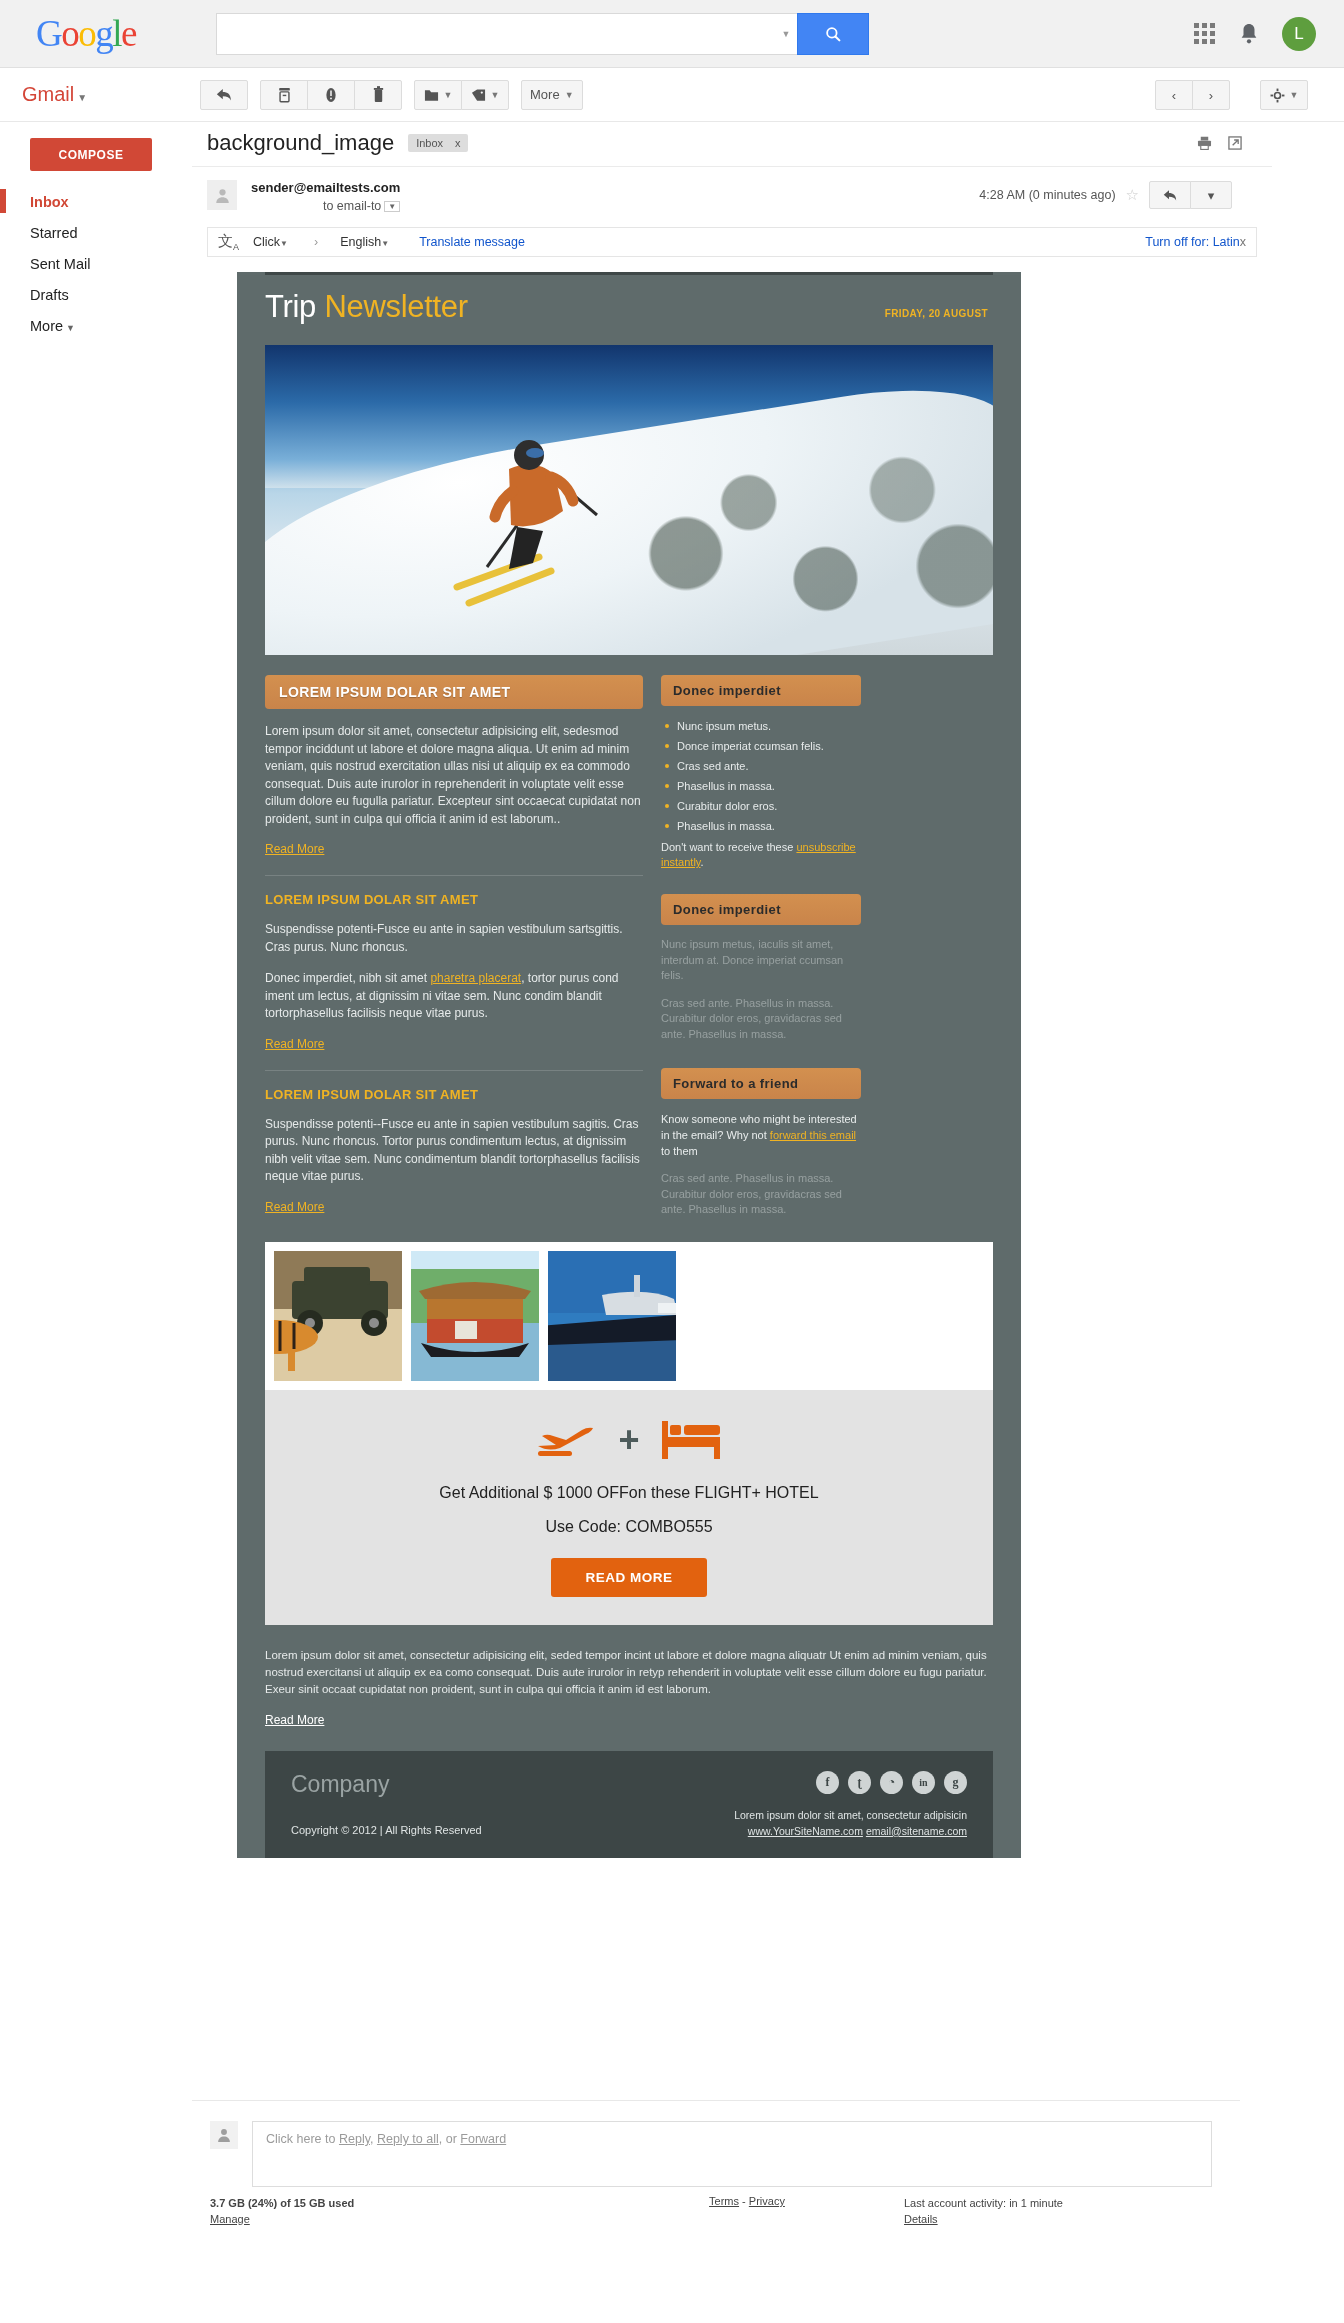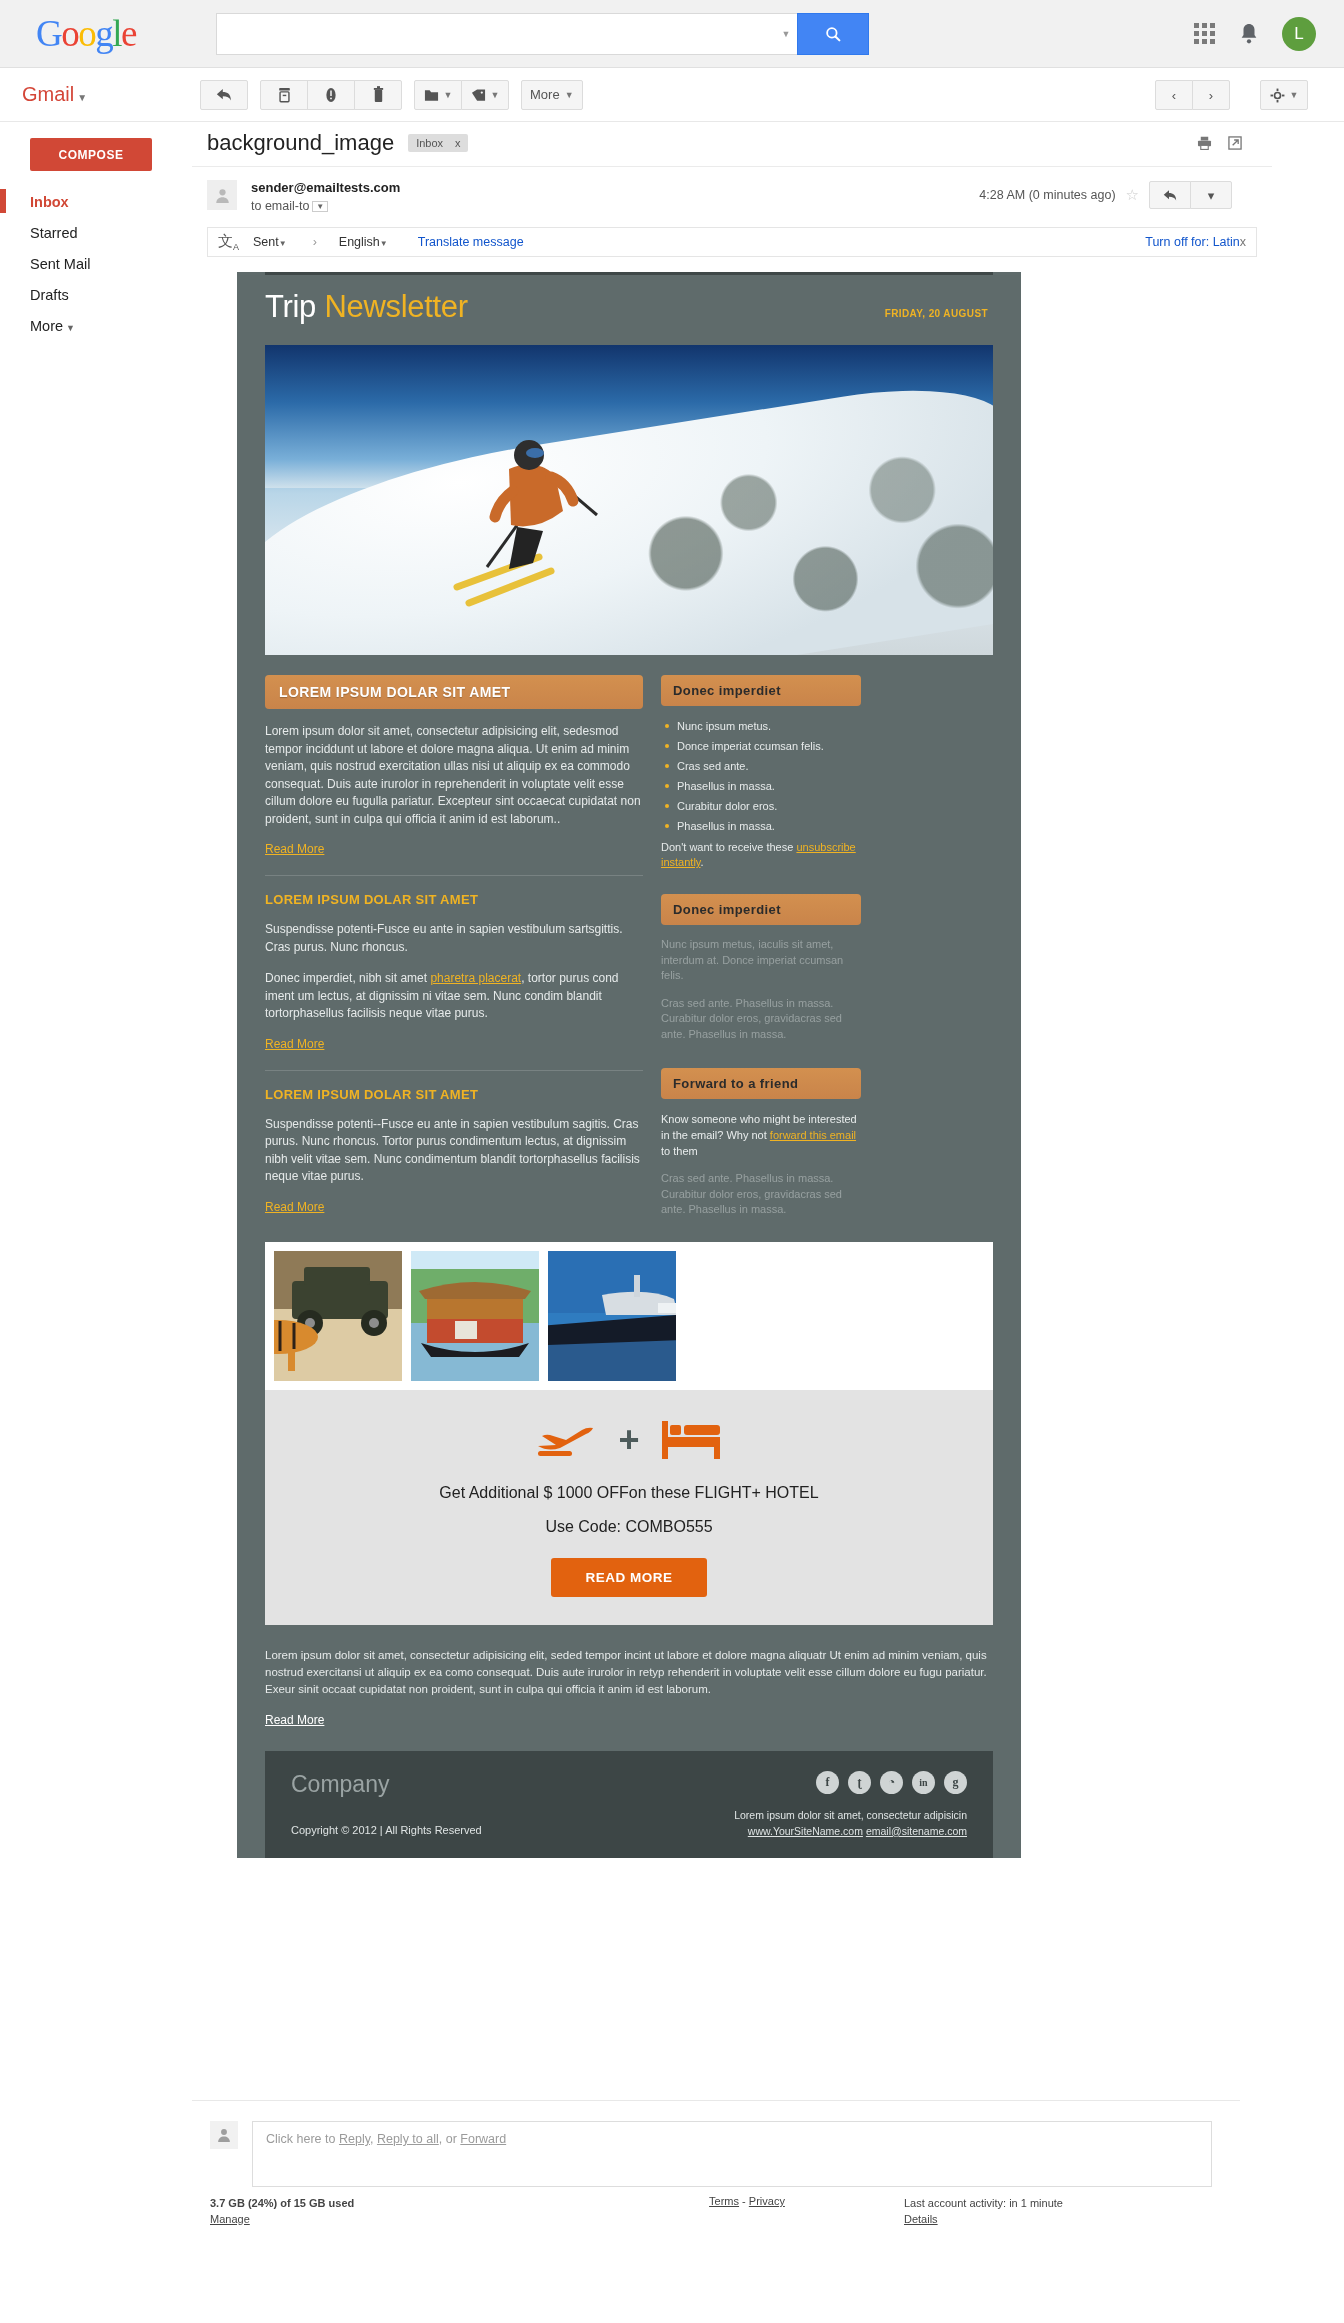--- a/index.html
+++ b/index.html
@@ -186,20 +186,21 @@
   }
   .subject-chip .x { cursor:pointer; }
   .subject-icons {
     position: absolute; right: 30px; top: 14px;
     display:flex; gap: 16px; color:#777;
   }
 
   .sender-row {
     display:flex; padding: 13px 0 4px 15px;
     position: relative;
+    text-align: right;
   }
   .mini-avatar {
     width: 30px; height: 30px; background:#eee;
     display:flex; align-items:center; justify-content:center;
     margin-right: 14px; flex: 0 0 30px;
   }
   .sender-name { font-size: 13px; font-weight: bold; color:#222; }
   .sender-to { font-size: 12.5px; color:#555; margin-top: 4px; }
   .sender-to .dd {
     display:inline-block; border:1px solid #ccc;
@@ -662,21 +663,21 @@
           </svg>
         </span>
         <span class="tbtn">▾</span>
       </span>
     </div>
   </div>
 
   <div class="translate-bar">
     <span class="tr-icon">文<sub style="font-size:9px">A</sub></span>
     <span class="tr-sel">
-      <span>Sent</span><span class="car">▼</span>
+      <span>Click</span><span class="car">▼</span>
     </span>
     <span class="tr-arrow">›</span>
     <span class="tr-sel">
       <span>English</span><span class="car">▼</span>
     </span>
     <span class="tr-link">Translate message</span>
     <span class="tr-right">
       <span>Turn off for: Latin</span>
       <span class="x">x</span>
     </span>

